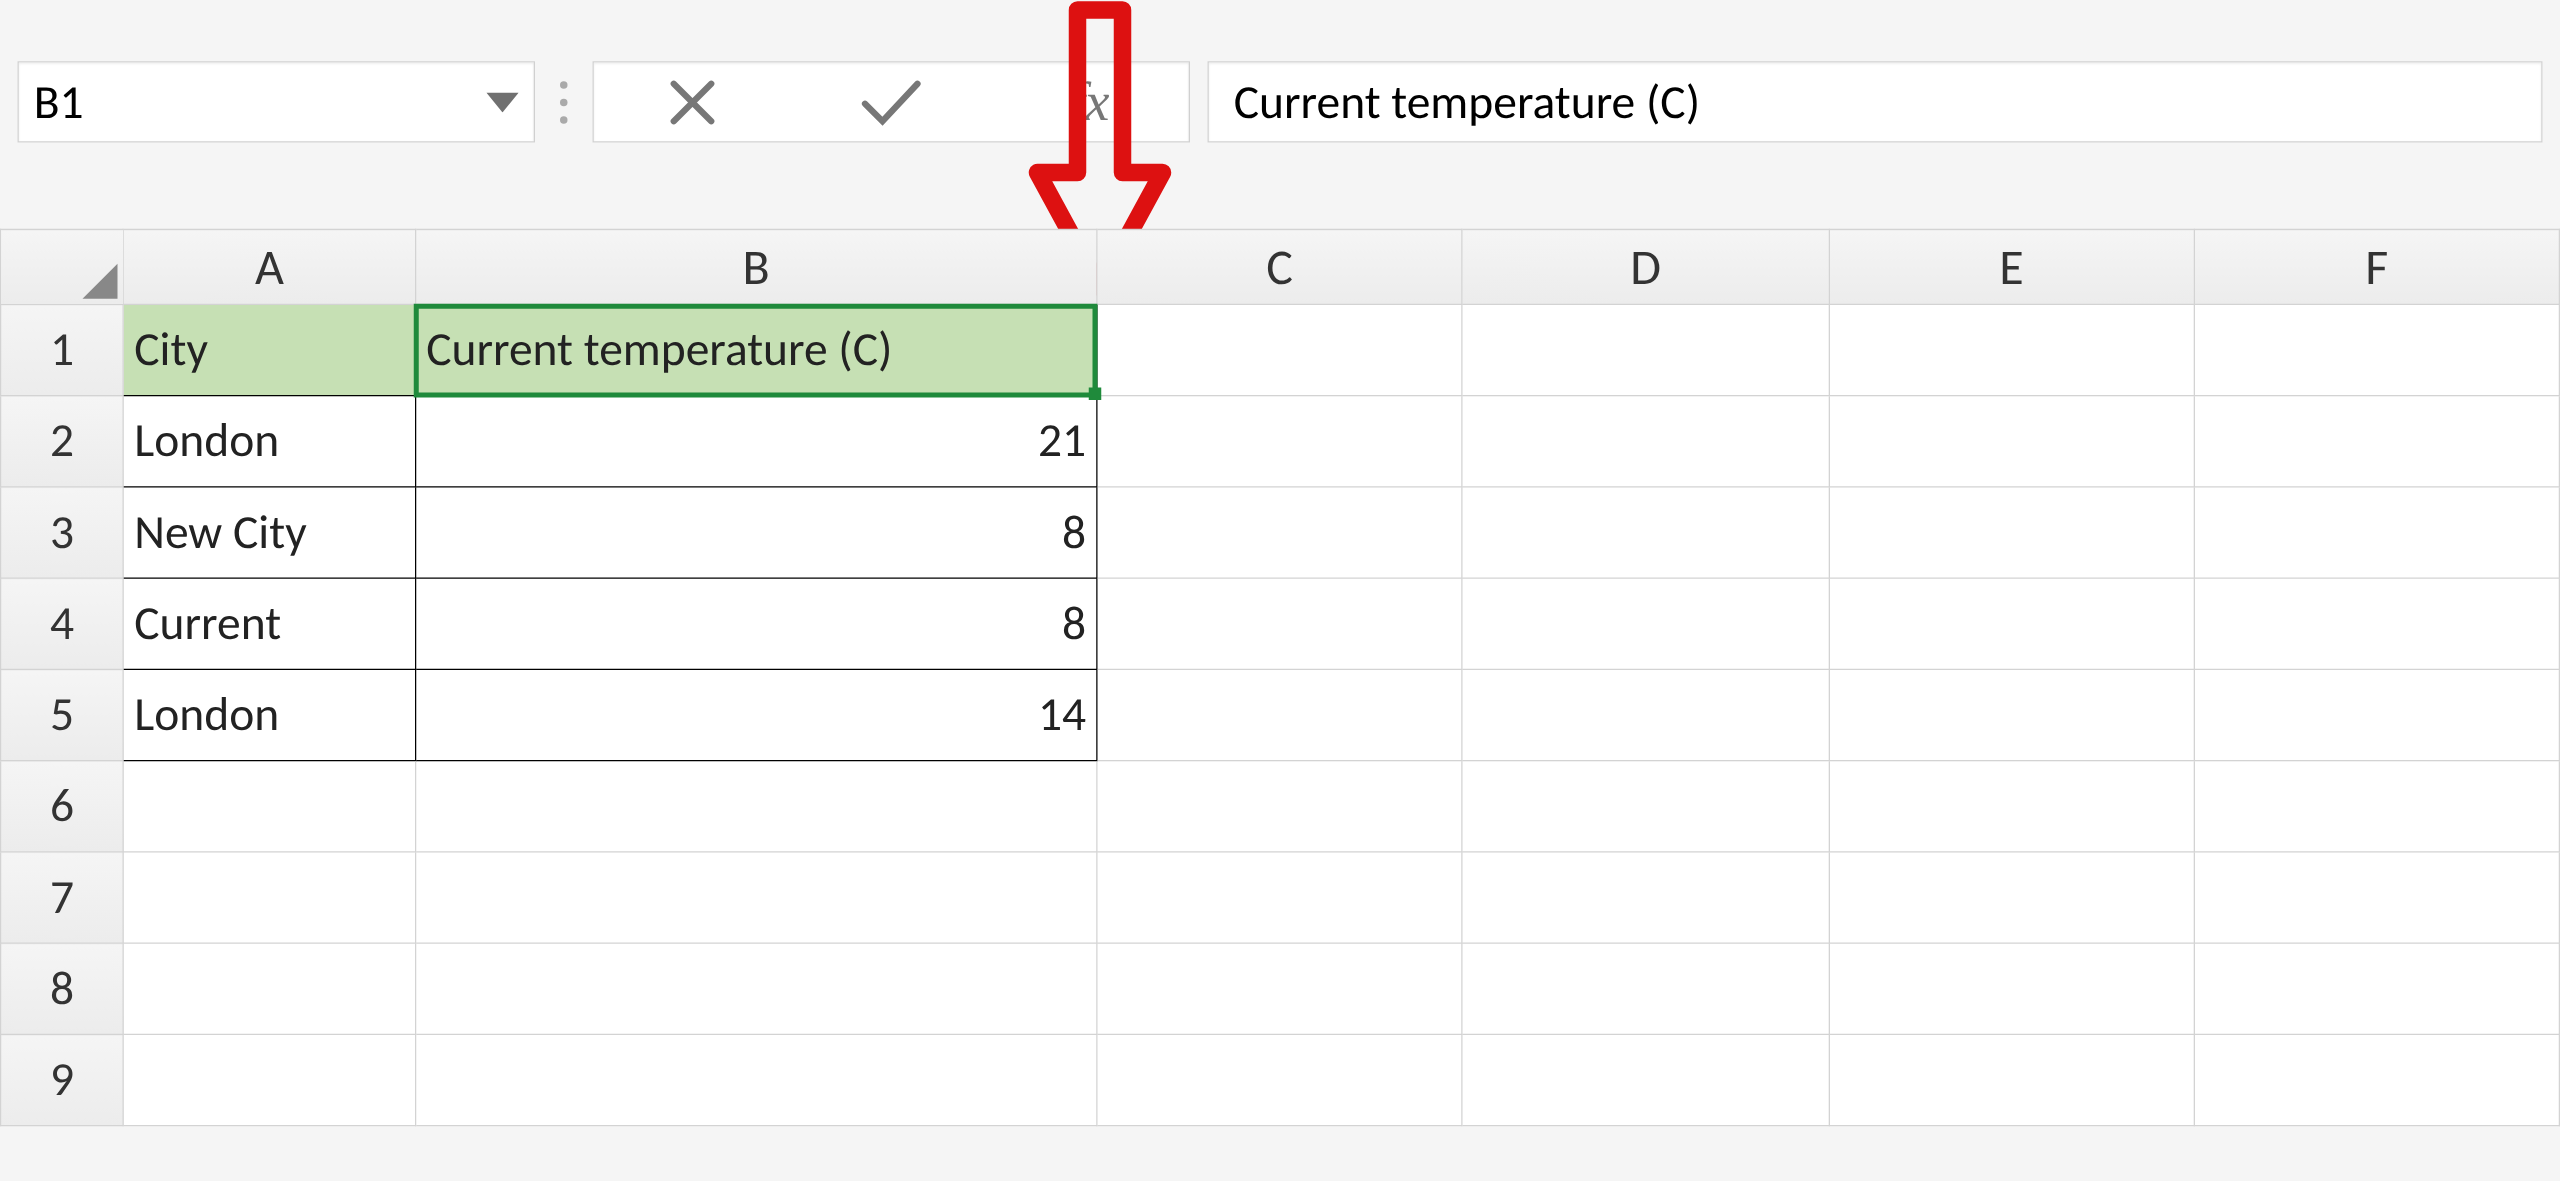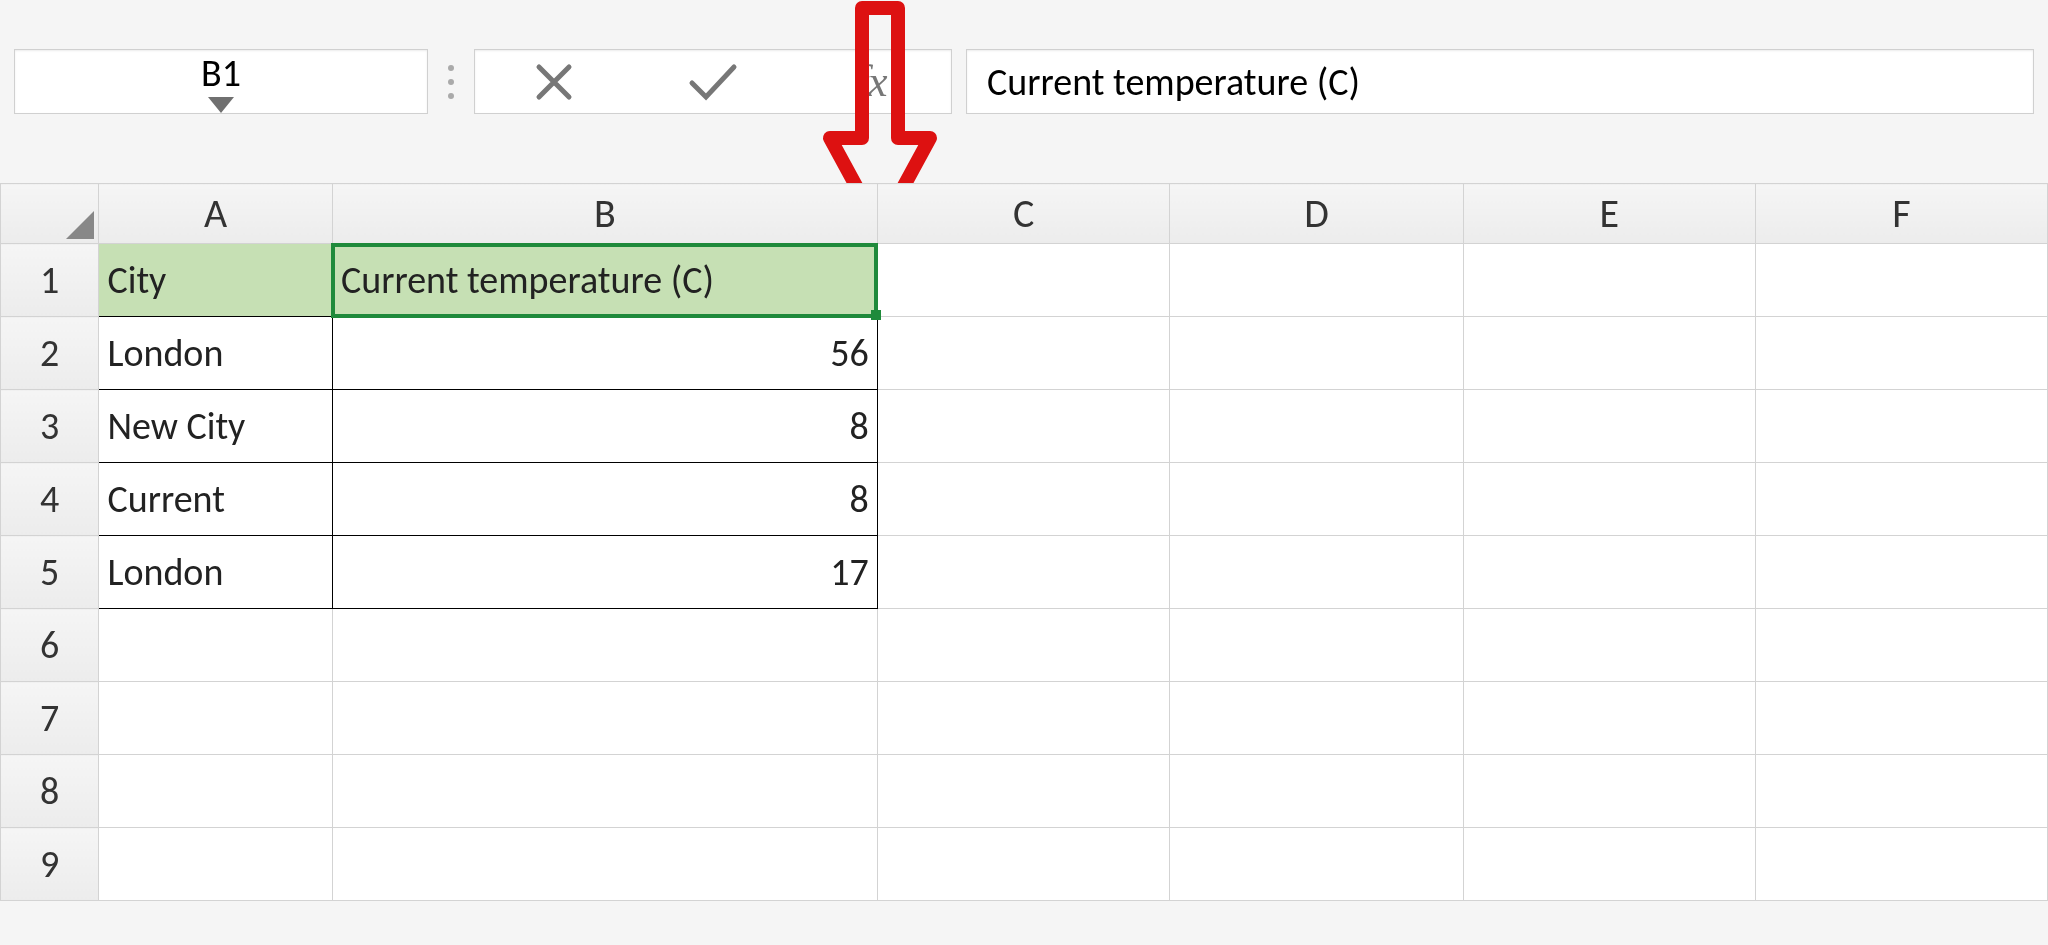--- a/index.html
+++ b/index.html
@@ -25,21 +25,20 @@
     gap: 14px;
   }
   .name-box {
     width: 414px;
     background: #ffffff;
     border: 1px solid #d0d0d0;
     display: flex;
     align-items: center;
     padding: 0 12px;
     box-shadow: inset 0 1px 2px rgba(0,0,0,0.08);
-    flex-direction: column;
   }
   .name-box-text { flex: 1; color: #000; }
   .name-box-drop { color: #707070; font-size: 26px; line-height: 0; }
 
   .fx-sep {
     width: 18px;
     display:flex; align-items:center; justify-content:center;
     color:#9a9a9a;
   }
   .fx-sep svg { display:block;}
@@ -216,21 +215,21 @@
     <td class="databorder header-fill">City</td>
     <td class="databorder header-fill active">Current temperature (C)</td>
     <td></td>
     <td></td>
     <td></td>
     <td></td>
   </tr>
   <tr>
     <th class="rowhead">2</th>
     <td class="databorder">London</td>
-    <td class="databorder ralign">56</td>
+    <td class="databorder ralign">21</td>
     <td></td>
           <td></td>
           <td></td>
           <td></td>
   </tr>
   <tr>
     <th class="rowhead">3</th>
     <td class="databorder">New City</td>
     <td class="databorder ralign">8</td>
     <td></td>
@@ -243,21 +242,21 @@
     <td class="databorder">Current</td>
     <td class="databorder ralign">8</td>
     <td></td>
           <td></td>
           <td></td>
           <td></td>
   </tr>
   <tr>
     <th class="rowhead">5</th>
     <td class="databorder">London</td>
-    <td class="databorder ralign">17</td>
+    <td class="databorder ralign">14</td>
     <td></td>
           <td></td>
           <td></td>
           <td></td>
   </tr>
   <tr>
     <th class="rowhead">6</th>
     <td></td>
           <td></td>
           <td></td>

